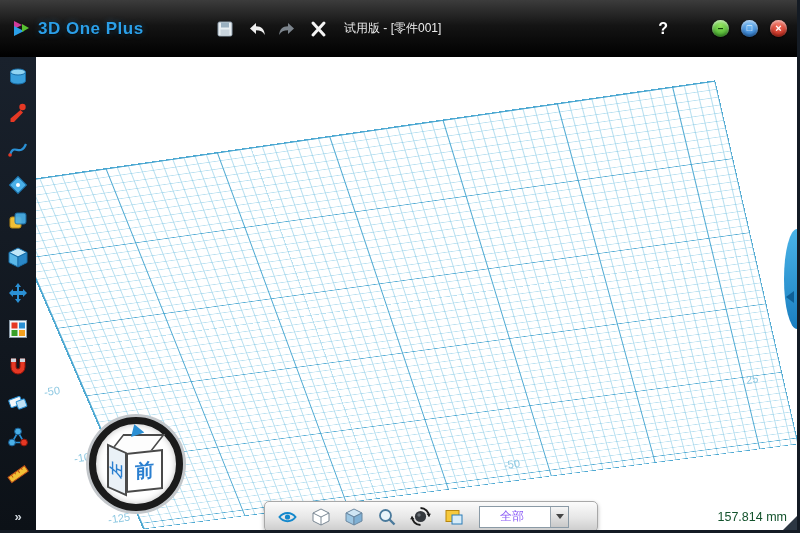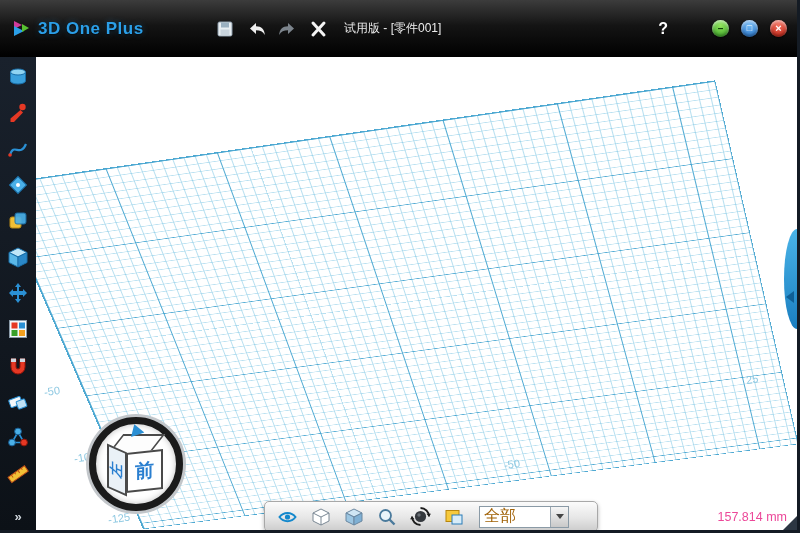--- a/index.html
+++ b/index.html
@@ -72,26 +72,26 @@
             border-bottom:6px solid transparent;border-right:8px solid #0f5f96;}
 
   
   .bottom-bar{position:absolute;left:228px;top:444px;width:334px;height:31px;display:flex;align-items:center;
       gap:13px;padding:0 12px;box-sizing:border-box;border-radius:5px;
       background:linear-gradient(180deg,#fbfbfb,#e6e6e6 55%,#cccccc);
       border:1px solid #a8a8a8;box-shadow:0 2px 4px rgba(0,0,0,.28);}
   .bb-btn{background:none;border:none;padding:0;display:flex;cursor:pointer;}
   .combo{margin-left:2px;display:flex;align-items:center;width:88px;height:20px;background:#fff;
          border:1px solid #8a9aa6;cursor:pointer;}
-  .combo-value{flex:1;font-size:16px;padding-left:4px;color:#a16207;}
+  .combo-value{flex:1;font-size:12px;padding-left:20px;color:#8b5cf6;}
   .combo-btn{width:17px;height:100%;background:linear-gradient(180deg,#f6f6f6,#c9c9c9);
              border-left:1px solid #9aa6b0;display:flex;align-items:center;justify-content:center;cursor:pointer;}
   .caret{width:0;height:0;border-left:4px solid transparent;border-right:4px solid transparent;border-top:5px solid #444;}
 
-  .measurement{position:absolute;right:10px;bottom:6px;font-size:12.5px;color:#ec4899;margin-top:15px;}
+  .measurement{position:absolute;right:10px;bottom:6px;font-size:12.5px;color:#14532d;margin-top:15px;}
   .corner-grip{position:absolute;right:0;bottom:0;width:0;height:0;
                border-left:14px solid transparent;border-bottom:14px solid #2c3642;}
 </style>
 </head>
 <body>
 
 <div class="app">
 
   <header class="titlebar">
     <div class="logo">

